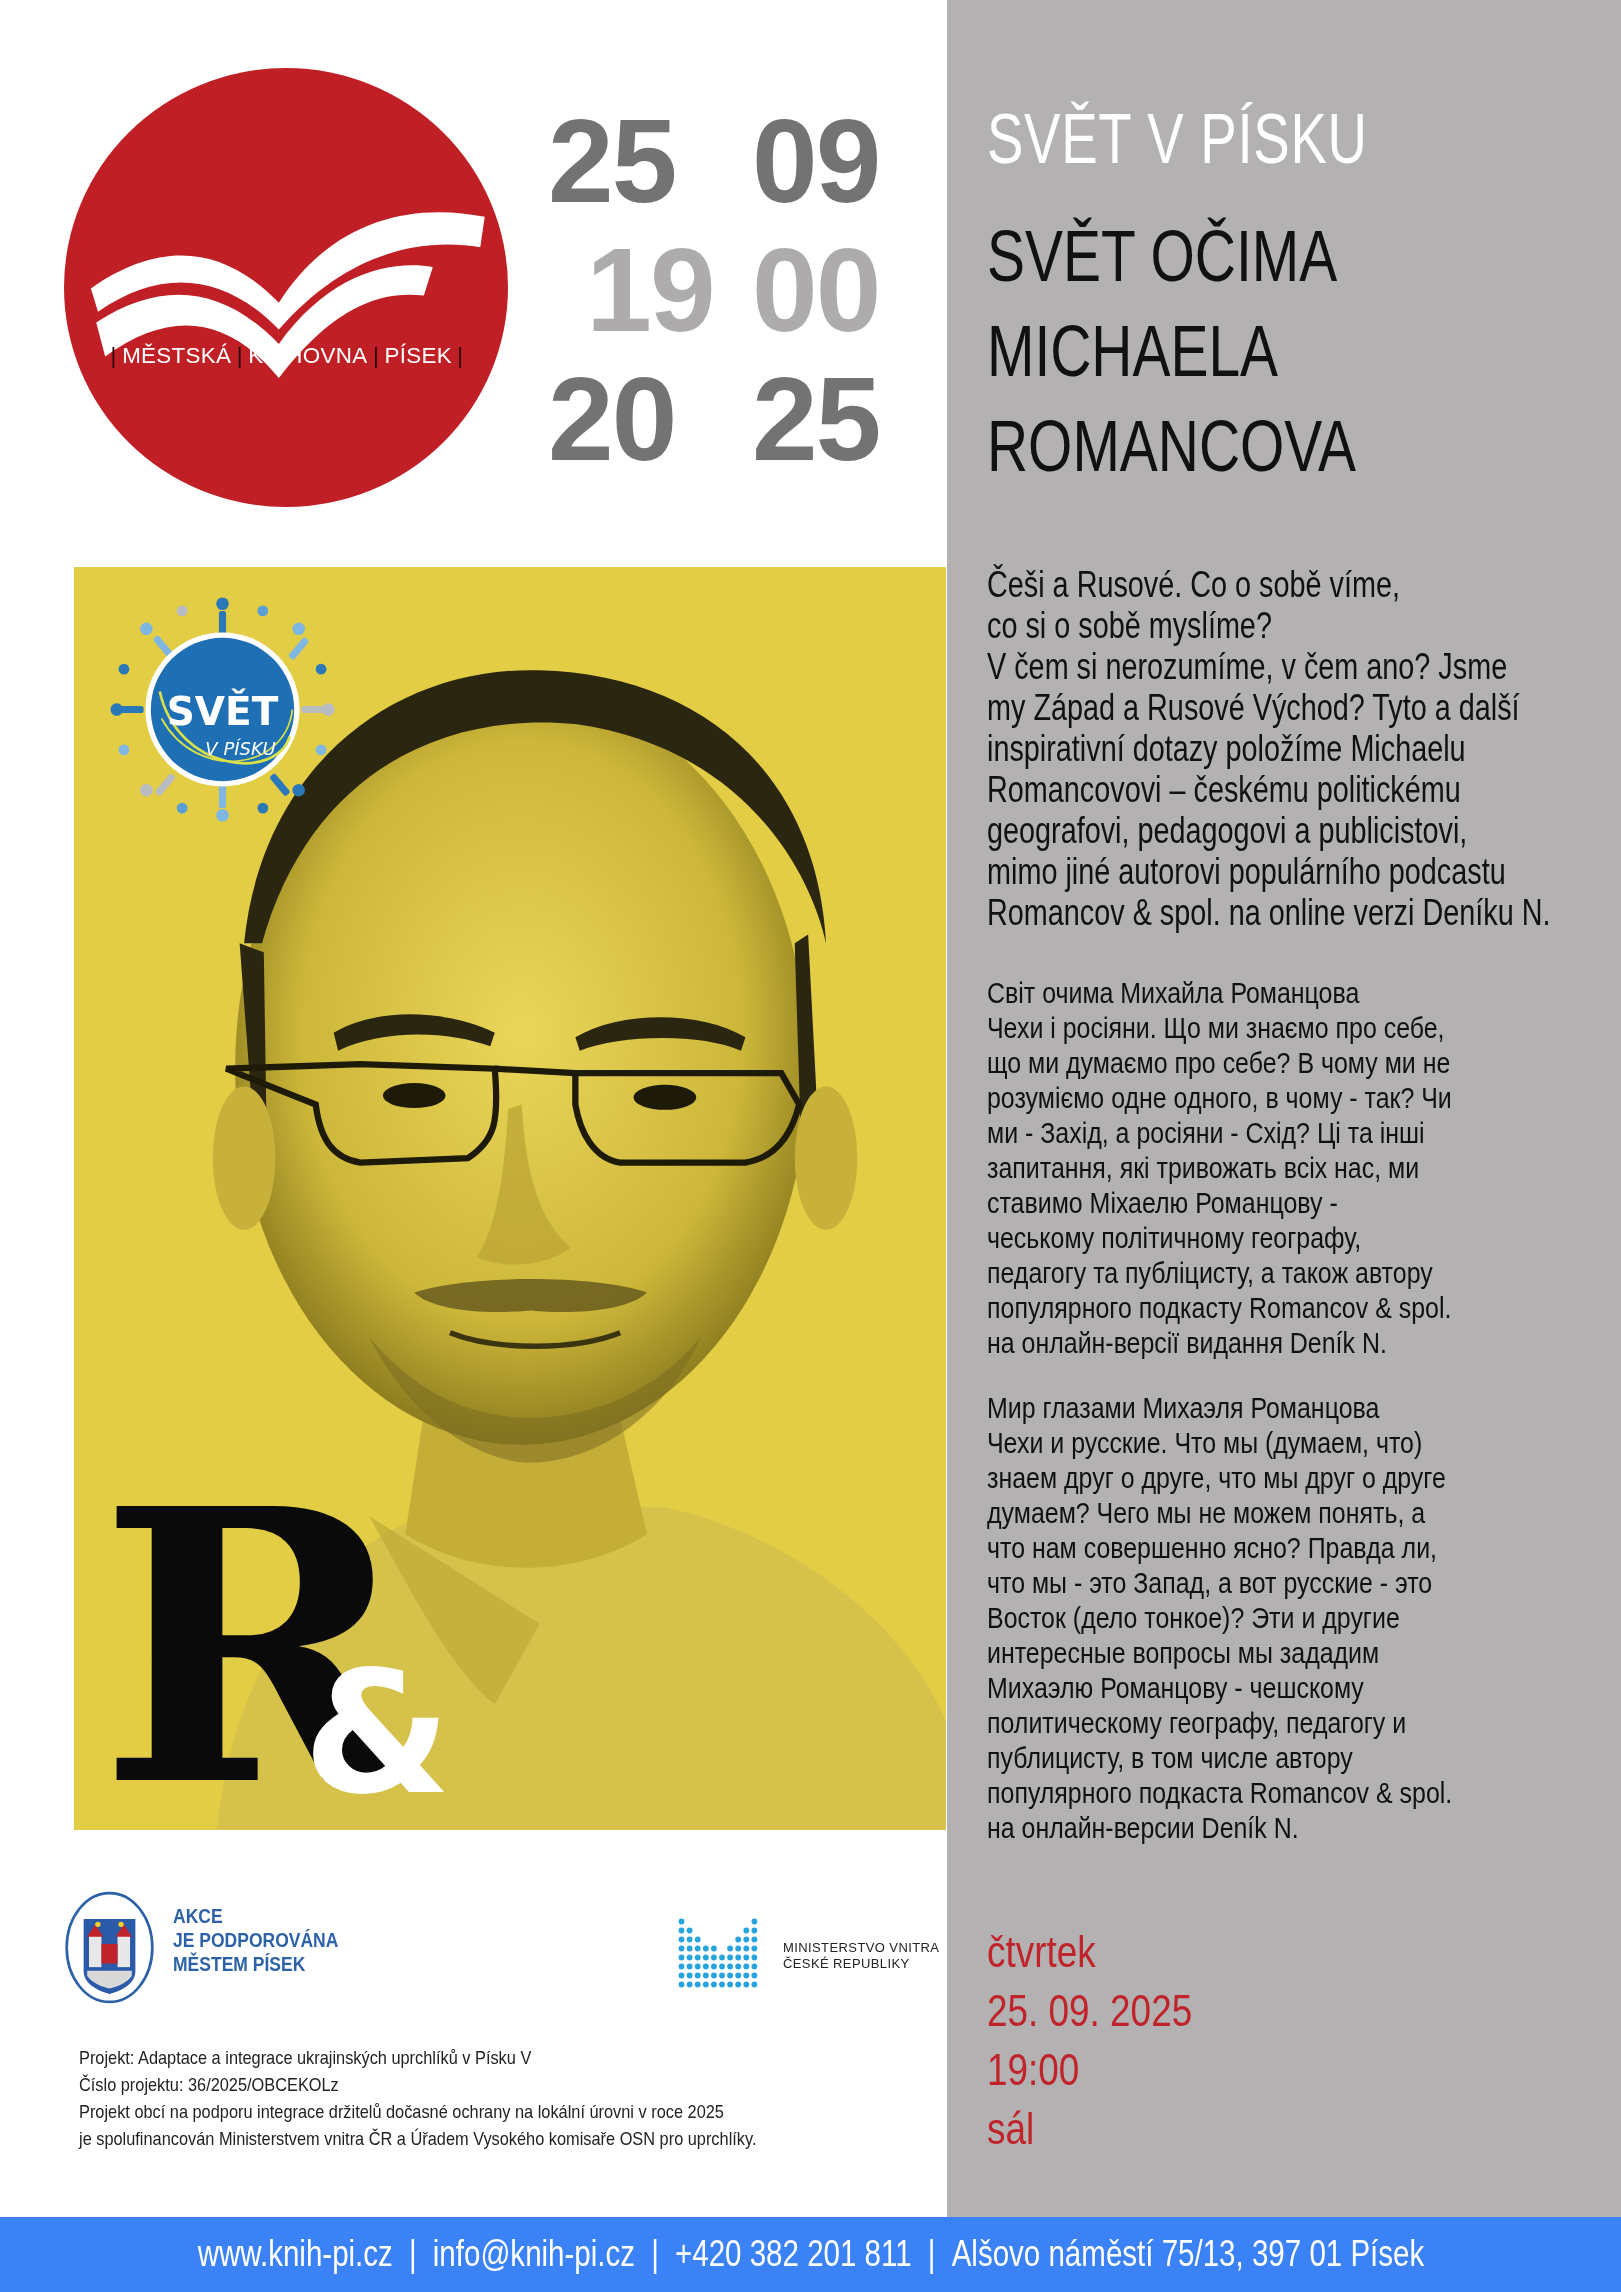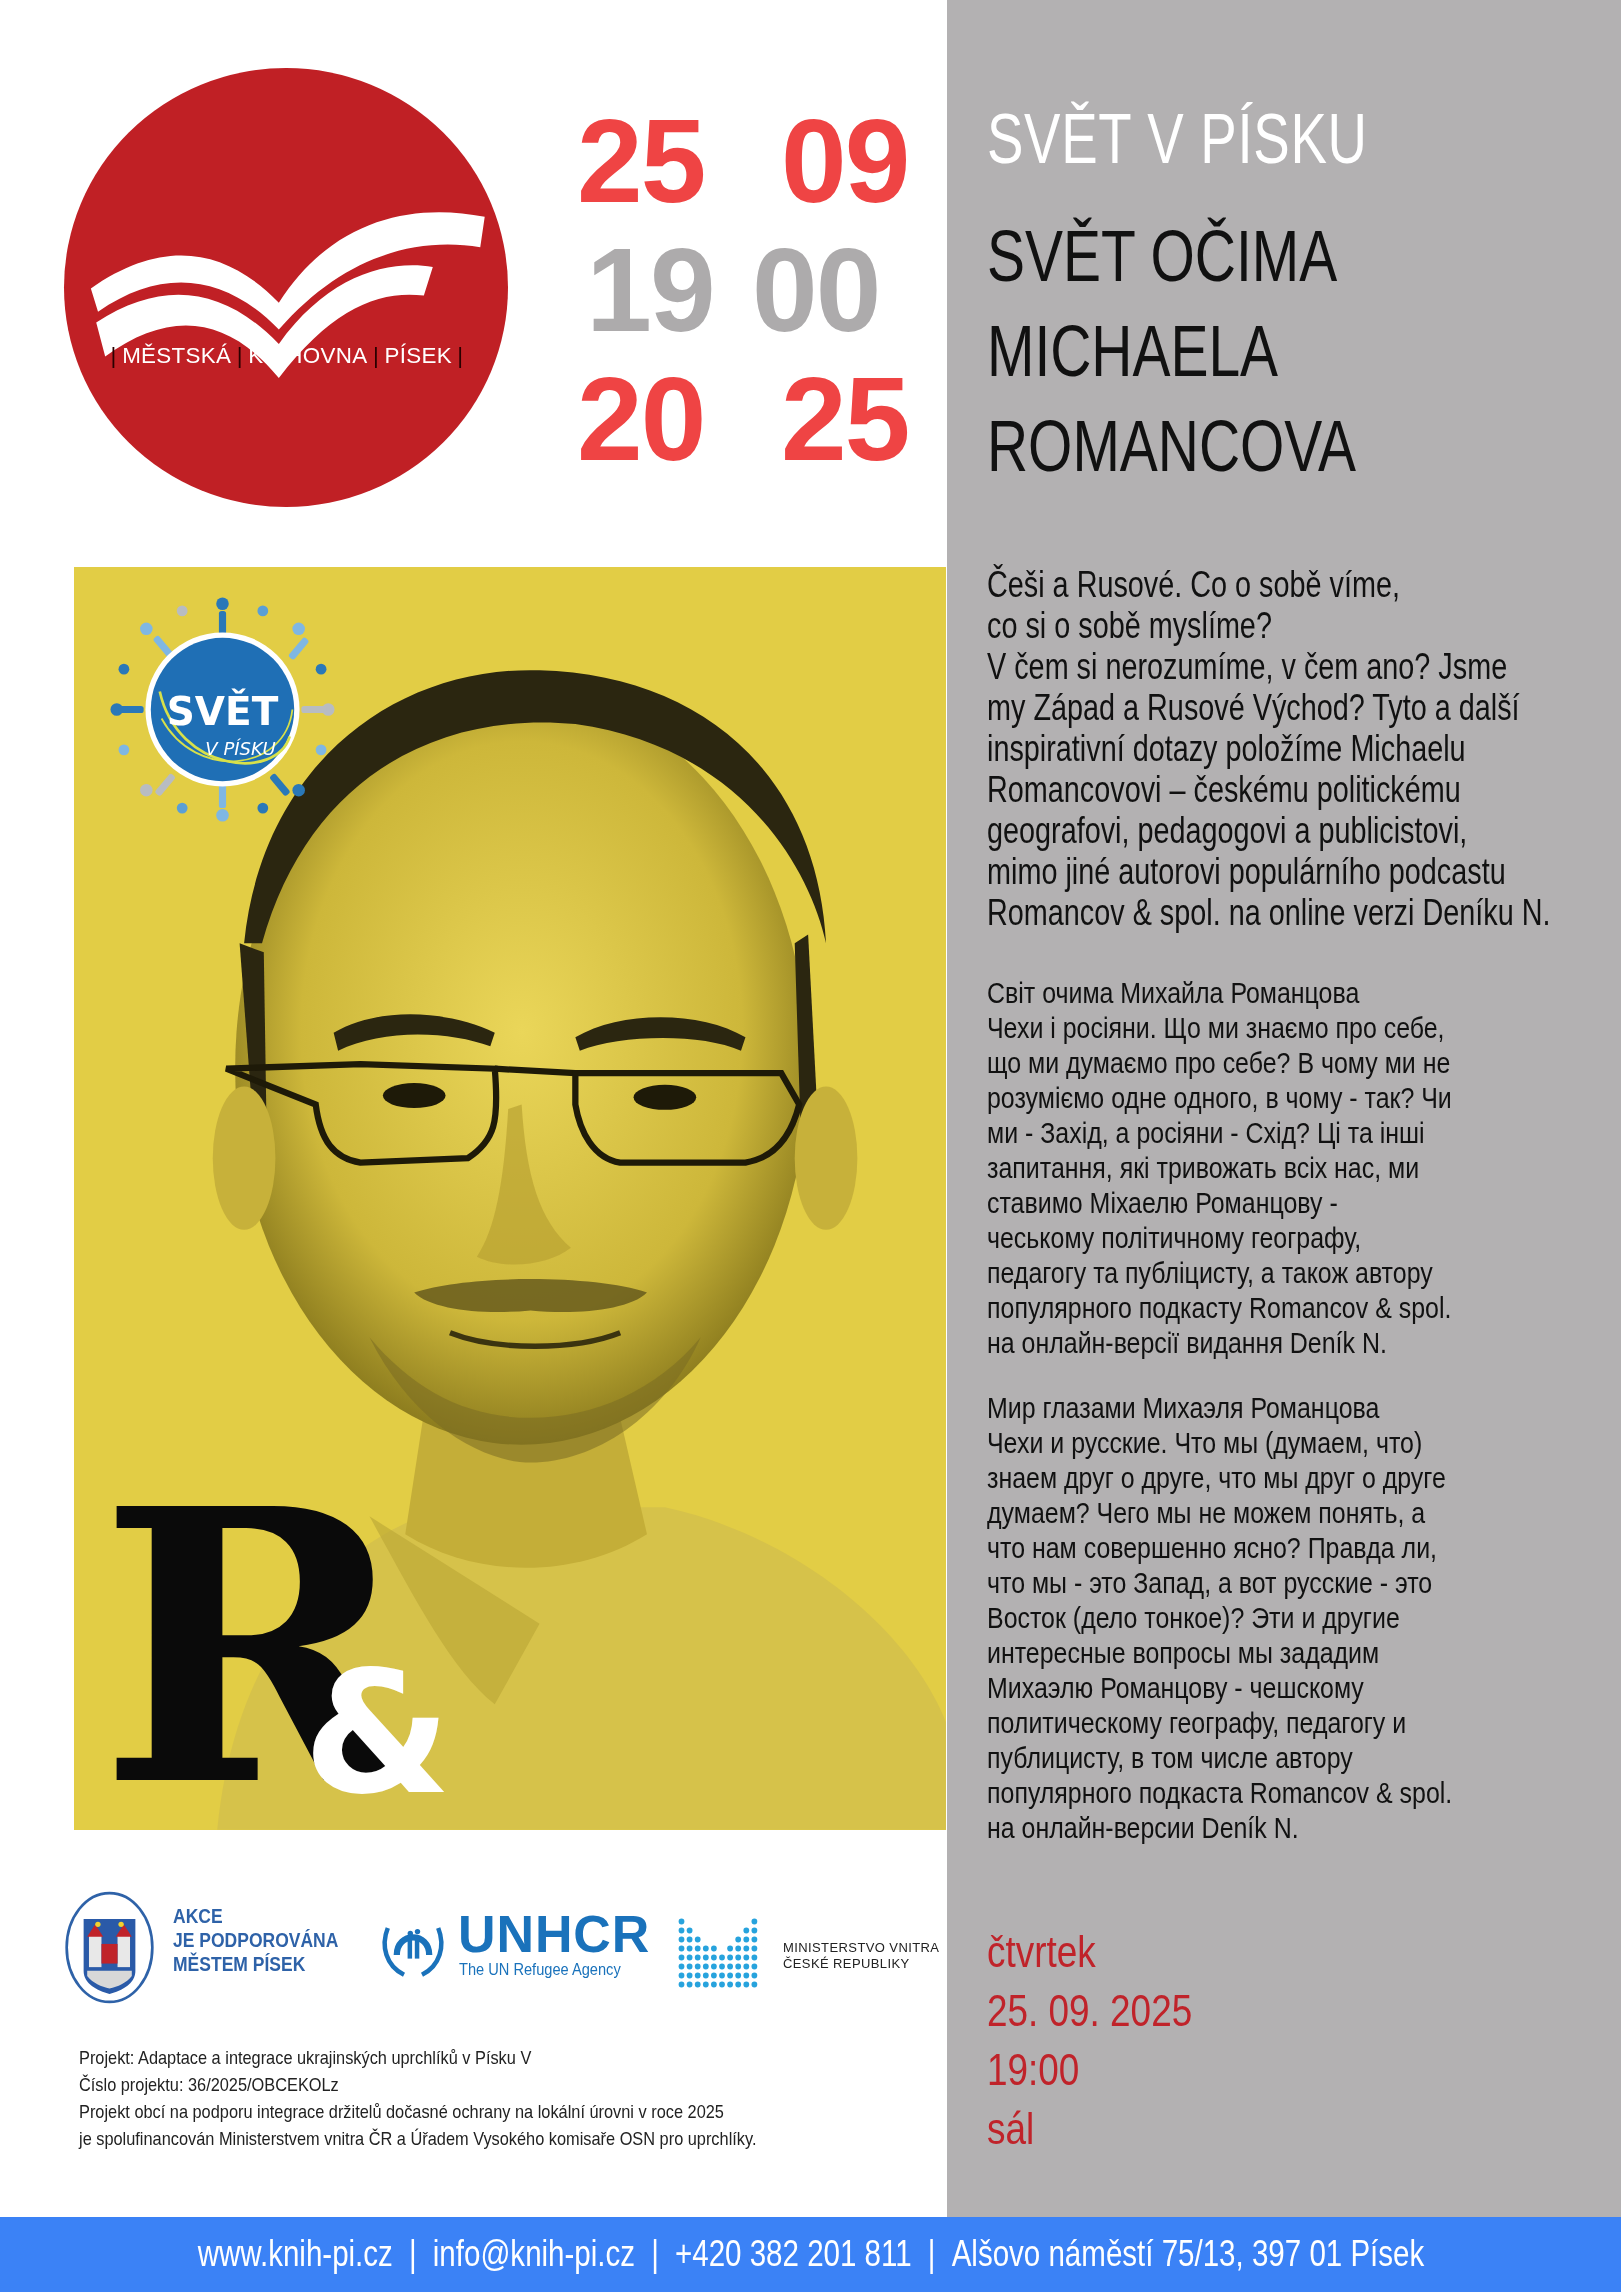--- a/index.html
+++ b/index.html
@@ -10,21 +10,21 @@
   
   .lib-logo { left:64px; top:68px; width:444px; height:439px; border-radius:50%; background:#c02025; }
   .lib-logo svg { position:absolute; left:0; top:0; }
   .lib-name { left:90px; top:343px; width:394px; text-align:center; color:#fff; font-family:"Liberation Sans", sans-serif; font-size:22.4px; letter-spacing:0.3px; white-space:nowrap; }
   .lib-name .sep { color:#2a0000; padding:0 5.4px; }
 
   
   .bigdate { left:548px; font-family:"Liberation Sans", sans-serif; font-weight:bold; font-size:118px; line-height:1; letter-spacing:-1.8px; white-space:nowrap; }
   .bigdate span { display:inline-block; width:204px; }
   .bigdate span + span { width:auto; }
-  .red { color:#ef4444;margin-left:29px; }
+  .red { color:#737373; }
   .grey { color:#adabac; }
 
   
   .series-title { left:987px; top:99px; color:#ffffff; font-size:70px; font-family:"Liberation Sans", sans-serif; transform:scaleX(0.78); transform-origin:left top; white-space:nowrap; letter-spacing:0.9px; }
   .event-title { left:987px; top:208px; color:#111; font-size:73px; line-height:95px; font-family:"Liberation Sans", sans-serif; transform:scaleX(0.78); transform-origin:left top; white-space:nowrap; }
 
   .para { left:987px; color:#111; font-family:"Liberation Sans", sans-serif; white-space:nowrap; transform-origin:left top; }
   .para-cz { top:564px; font-size:36px; line-height:41px; transform:scaleX(0.80); }
   .para-ua { top:976px; font-size:29px; line-height:35px; transform:scaleX(0.86); }
   .para-ru { top:1391px; font-size:29px; line-height:35px; transform:scaleX(0.86); }
@@ -241,33 +241,20 @@
     <path d="M26 90 L76 90 L76 96 C70 104 60 108 51 110 C42 108 32 104 26 96 Z" fill="#d8d8d8"></path>
     <circle cx="38" cy="38" r="3" fill="#f2d12e"></circle>
       <circle cx="64" cy="38" r="3" fill="#f2d12e"></circle>
   </svg>
   <div class="pisek-text">
     <div>AKCE</div>
     <div>JE PODPOROVÁNA</div>
     <div>MĚSTEM PÍSEK</div>
   </div>
 
-  <div class="unhcr">
-    <svg width="72" height="72" viewBox="0 0 80 80" style="position:absolute;left:0;top:0;">
-      <path d="M12 20 C4 40 10 62 30 72" stroke="#1a72bb" stroke-width="5" fill="none"></path>
-      <path d="M68 20 C76 40 70 62 50 72" stroke="#1a72bb" stroke-width="5" fill="none"></path>
-      <path d="M22 50 C22 24 58 24 58 50" stroke="#1a72bb" stroke-width="7" fill="none"></path>
-      <rect x="34" y="32" width="5" height="22" fill="#1a72bb"></rect>
-      <rect x="42" y="30" width="5" height="24" fill="#1a72bb"></rect>
-      <circle cx="37" cy="26" r="3" fill="#1a72bb"></circle>
-        <circle cx="45" cy="24" r="3" fill="#1a72bb"></circle>
-    </svg>
-    <div class="unhcr-word">UNHCR</div>
-    <div class="unhcr-sub">The UN Refugee Agency</div>
-  </div>
 
   <div class="mv">
     <svg width="99" height="72" viewBox="0 0 110 80" style="position:absolute;left:0;top:0;">
       <g fill="#27a3dd">
         <circle cx="5" cy="5" r="3.2"></circle>
           <circle cx="5" cy="15" r="3.2"></circle>
           <circle cx="14" cy="15" r="3.2"></circle>
         <circle cx="5" cy="25" r="3.2"></circle>
           <circle cx="14" cy="25" r="3.2"></circle>
           <circle cx="23" cy="25" r="3.2"></circle>

